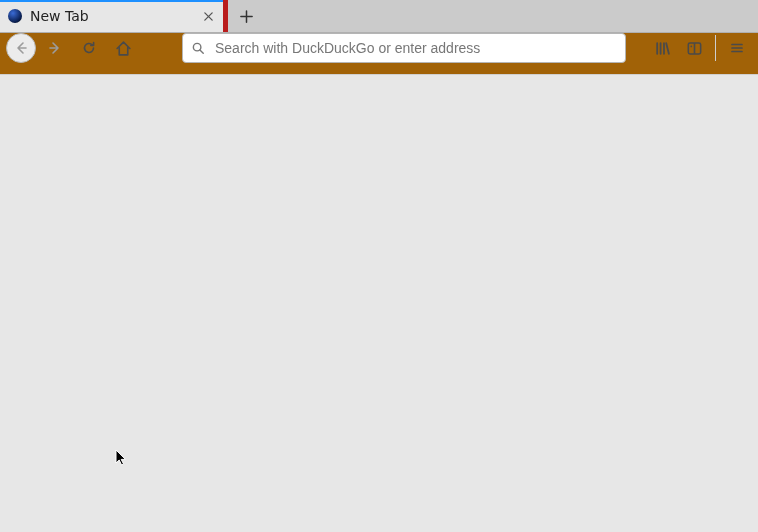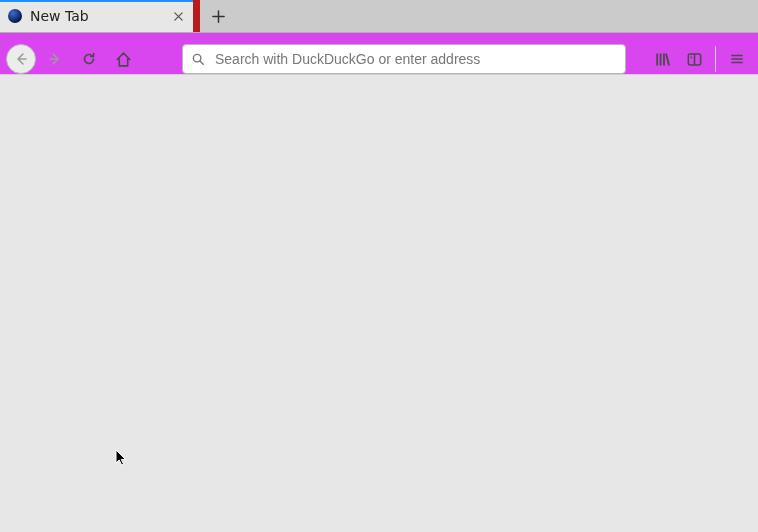--- a/index.html
+++ b/index.html
@@ -18,23 +18,23 @@
   .tabstrip {
     display: flex;
     align-items: stretch;
     height: 33px;
     background: #cbcbcb;
     border-bottom: 1px solid #b0b0b0;
   }
   .tab {
     display: flex;
     align-items: center;
-    width: 200px;
+    width: 228px;
     background: #e7e7e7;
-    border-right: 7px solid #b91c1c;
+    border-right: 5px solid #b91c1c;
     position: relative;
     padding: 0 6px 0 8px;
     justify-content: center;
   }
   .tab::before {
     content:"";
     position:absolute;
     left:0; right:0; top:0;
     height:2px;
     background:#1e90ff;
@@ -67,24 +67,24 @@
     width:36px;
     display:flex;
     align-items:center;
     justify-content:center;
     color:#444;
     cursor:pointer;
   }
   
   .toolbar {
     display:flex;
-    align-items:flex-end;
+    align-items:flex-start;
     height:42px;
     padding: 0 6px;
-    background:#d946ef;
+    background:#a16207;
     border-bottom:1px solid #cfcfcf;
     gap:4px;
   }
   .nav-btn {
     width:30px; height:30px;
     display:flex; align-items:center; justify-content:center;
     color:#4a4a4a;
     cursor:pointer;
     border-radius:4px;
   }

